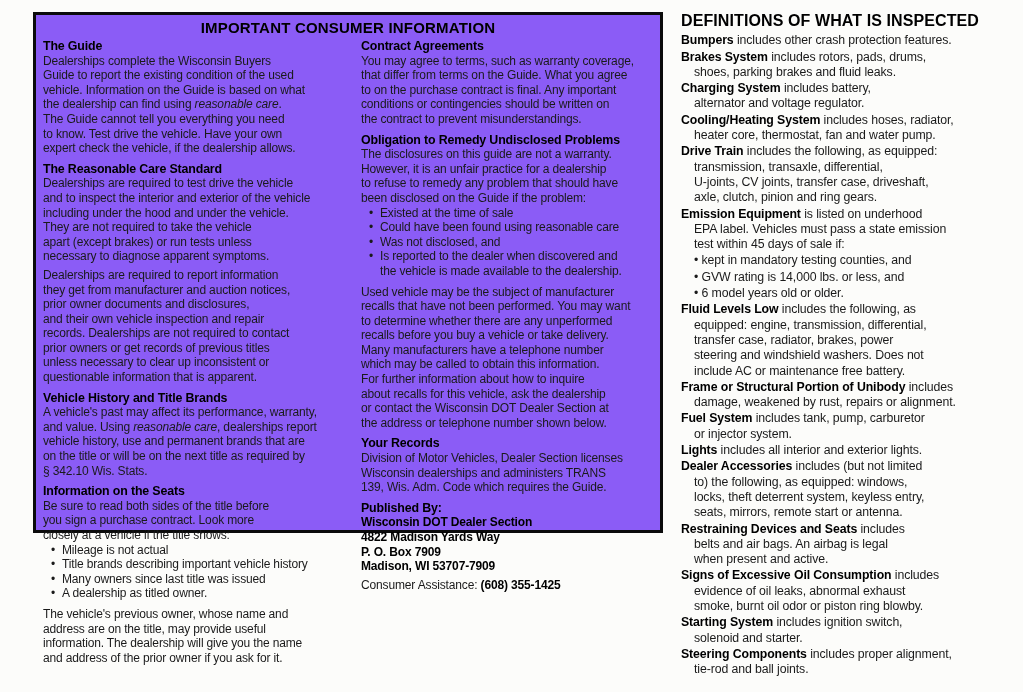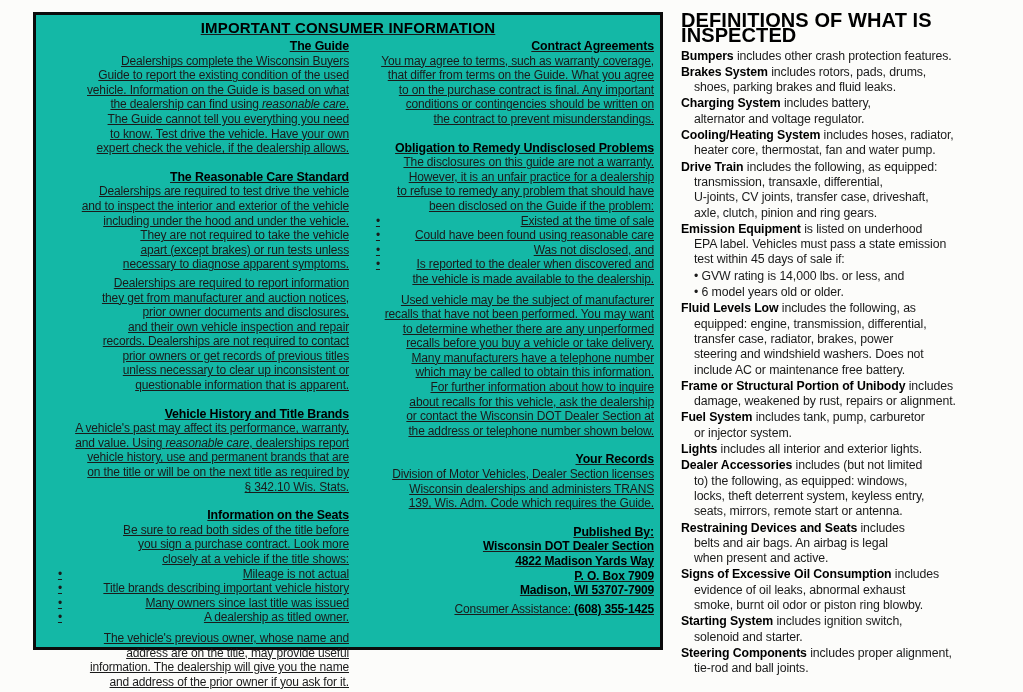--- a/index.html
+++ b/index.html
@@ -7,64 +7,62 @@
     position:relative;
     width:1023px;height:692px;
     background:#fcfcfa;
     font-family:"Liberation Sans","DejaVu Sans",sans-serif;
     color:#1a1a1a;
     overflow:hidden;
   }
   
   .box{
     position:absolute;left:33px;top:12px;
-    width:630px;height:638px;
+    width:630px;height:521px;
     border:3px solid #0b0b0b;
     box-sizing:border-box;
-    background:#14b8a6;
-    text-decoration:underline;
+    background:#8b5cf6;
   }
   .box-title{
     text-align:center;
     font-weight:bold;
     font-size:15px;
     letter-spacing:.2px;
     padding-top:4px;
     color:#000;
   }
   .box-cols{
     display:flex;
     gap:12px;
     padding:3px 6px 0 7px;
-    text-align:right;
   }
   .col{font-size:12px;line-height:14.6px;letter-spacing:-.15px;}
   .col-1{width:306px;flex:none;}
   .col-2{flex:1;min-width:0;}
-  .heading{font-weight:bold;color:#000;margin-top:14px;font-size:12.4px;}
+  .heading{font-weight:bold;color:#000;margin-top:6px;font-size:12.4px;}
   .col > :first-child{margin-top:0;}
   .para{white-space:pre-line;}
   .para + .para{margin-top:4px;}
   .bullets + .para{margin-top:6px;}
   .bold-para{font-weight:bold;color:#000;}
   .mixed{margin-top:6px;}
   .mixed b{color:#000;}
   .bullets{padding-left:8px;}
   .bullet{display:flex;}
   .dot{width:11px;flex:none;}
   .btext{flex:1;white-space:pre-line;min-width:0;}
   
   .defs{
     position:absolute;left:681px;top:13px;
     width:340px;
     font-size:12.3px;line-height:15.3px;letter-spacing:-.1px;
   }
   .defs-title{
     font-weight:bold;
-    font-size:20px;
+    font-size:16px;
     letter-spacing:.1px;
     color:#000;
     margin-bottom:5px;
   }
   .def-item{
     white-space:pre-line;
     padding-left:13px;
     text-indent:-13px;
     margin-bottom:1px;
   }
@@ -203,20 +201,21 @@
 alternator and voltage regulator.</span></div>
         <div class="def-item"><b>Cooling/Heating System</b><span> includes hoses, radiator,
 heater core, thermostat, fan and water pump.</span></div>
         <div class="def-item"><b>Drive Train</b><span> includes the following, as equipped:
 transmission, transaxle, differential,
 U-joints, CV joints, transfer case, driveshaft,
 axle, clutch, pinion and ring gears.</span></div>
         <div class="def-item"><b>Emission Equipment</b><span> is listed on underhood
 EPA label. Vehicles must pass a state emission
 test within 45 days of sale if:</span></div>
+        <div class="def-bullet">• kept in mandatory testing counties, and</div>
         <div class="def-bullet">• GVW rating is 14,000 lbs. or less, and</div>
         <div class="def-bullet">• 6 model years old or older.</div>
         <div class="def-item"><b>Fluid Levels Low</b><span> includes the following, as
 equipped: engine, transmission, differential,
 transfer case, radiator, brakes, power
 steering and windshield washers. Does not
 include AC or maintenance free battery.</span></div>
         <div class="def-item"><b>Frame or Structural Portion of Unibody</b><span> includes
 damage, weakened by rust, repairs or alignment.</span></div>
         <div class="def-item"><b>Fuel System</b><span> includes tank, pump, carburetor

